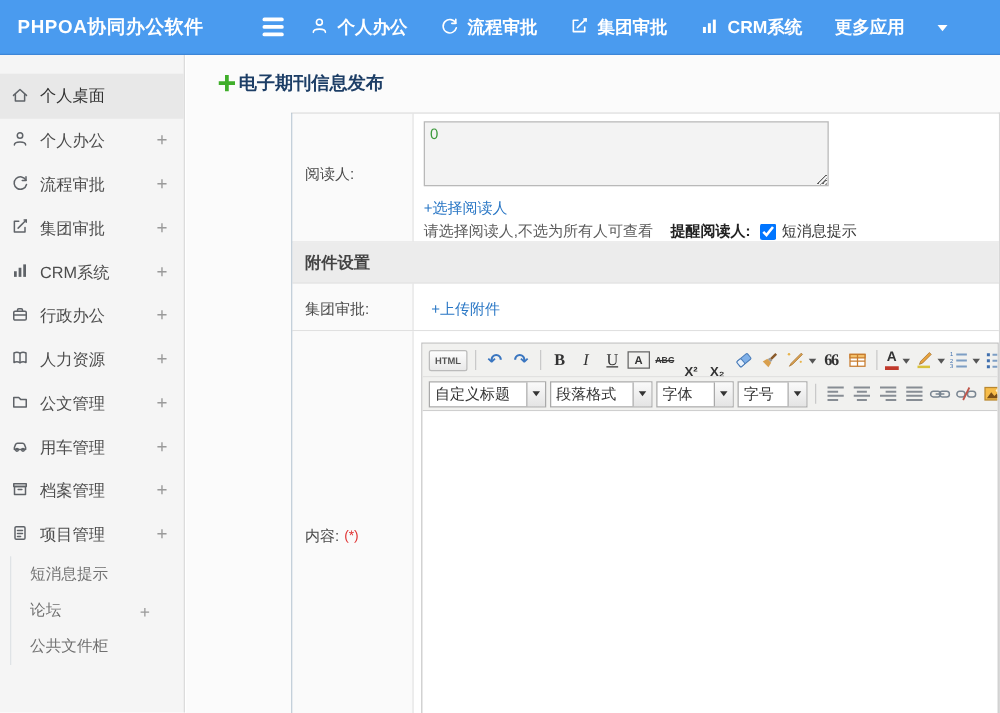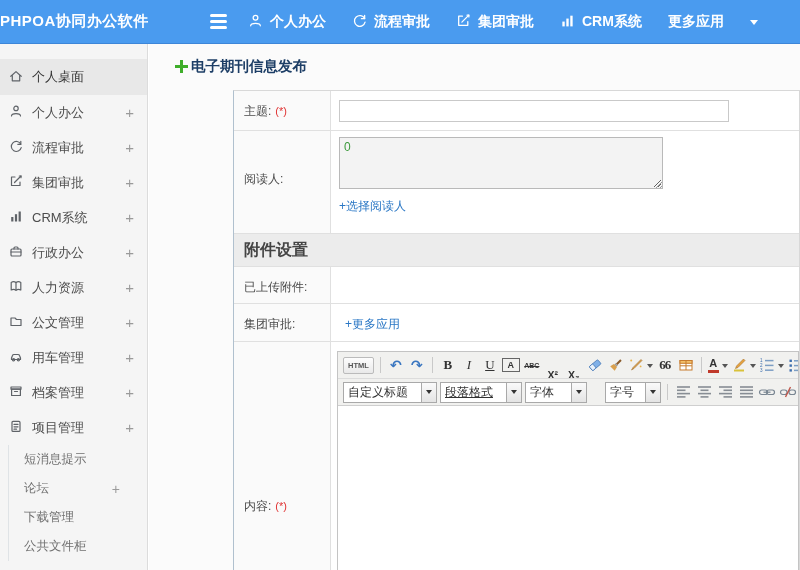--- a/index.html
+++ b/index.html
@@ -2,21 +2,21 @@
 <html><head>
 <meta charset="utf-8">
 <style>
   * { margin:0; padding:0; box-sizing:border-box; }
   html,body { width:800px; height:570px; overflow:hidden; background:#fff;
     font-family:"Liberation Sans","DejaVu Sans",sans-serif; }
 
   
   .header { position:absolute; left:0; top:0; width:800px; height:44px;
     background:#4a9bef; border-bottom:1px solid #3d86d8; display:flex; align-items:center; z-index:10; }
-  .logo { color:#fff; font-size:15px; font-weight:bold; margin-left:0; letter-spacing:.5px; }
+  .logo { color:#fff; font-size:15px; font-weight:bold; margin-left:14px; letter-spacing:.5px; }
   .hamburger { position:absolute; left:210px; top:14px; width:17px; height:15px;
     display:flex; flex-direction:column; justify-content:space-between; cursor:pointer; }
   .hamburger span { display:block; height:2.6px; background:#fff; border-radius:2px; }
   .nav { position:absolute; left:248px; top:0; height:44px; display:flex; align-items:center; gap:26px; }
   .nav-item { display:flex; align-items:center; gap:7px; color:#fff; font-size:14px; font-weight:600; cursor:pointer; }
   .nav-item svg { color:#fff; }
   .caret-w { width:0; height:0; border:4px solid transparent; border-top:5px solid #fff; margin-top:4px; }
 
   
   .sidebar { position:absolute; left:0; top:44px; width:148px; height:526px;
@@ -45,21 +45,21 @@
   .ftable { position:absolute; left:84px; top:46px; width:567px;
     border:1px solid #d8d8d8; border-left:1px solid #b0c0ce; background:#fff; }
   .frow { display:flex; border-bottom:1px solid #e0e0e0; }
   .fcell-l { width:97px; background:#fafafa; border-right:1px solid #e0e0e0;
     padding:12px 6px 0 10px; font-size:12px; color:#4a4a4a; }
   .fcell-r { flex:1; position:relative; background:#fff; }
   .req { color:#e03333; margin-left:4px; font-size:11px; }
   .row-subject { height:40px; }
   .row-readers { height:103px; }
   .row-secthead { height:33px; background:#ececec; display:flex; align-items:center;
-    padding-left:10px; font-size:16px; font-weight:bold; color:#444; border-bottom:1px solid #e0e0e0; }
+    padding-left:10px; font-size:13px; font-weight:bold; color:#444; border-bottom:1px solid #e0e0e0; }
   .row-uploaded { height:37px; }
   .row-attachop { height:38px; }
   .row-content { height:328px; border-bottom:none; }
   .row-content .fcell-l { display:flex; align-items:center; padding-top:0; }
 
   .subject-input { position:absolute; left:8px; top:9px; width:390px; height:22px;
     border:1px solid #c9c9c9; font-size:12px; padding:0 4px; outline:none; background:#fff; }
   .readers-area { position:absolute; left:8px; top:6px; width:324px; height:52px;
     background:#f3f3f3; border:1px solid #b9b9b9; color:#3c9a3c; font-size:12px;
     padding:2px 4px; resize:both; outline:none; font-family:"Liberation Sans",sans-serif; }
@@ -260,75 +260,63 @@
   <div class="submenu">
     <div class="sub-item">
       <span class="lbl">短消息提示</span>
       <span class="exp"></span>
     </div>
     <div class="sub-item">
       <span class="lbl">论坛</span>
       <span class="exp">+</span>
     </div>
     <div class="sub-item">
-      <span class="lbl">下载管理</span>
-      <span class="exp"></span>
-    </div>
-    <div class="sub-item">
       <span class="lbl">公共文件柜</span>
       <span class="exp"></span>
     </div>
   </div>
 </div>
 
 <div class="main">
   <div class="page-title">
     <span class="plus-ico"></span>
     <span class="t">电子期刊信息发布</span>
   </div>
 
   <div class="ftable">
 
-    <div class="frow row-subject">
-      <div class="fcell-l">
-        <span>主题:</span><span class="req">(*)</span>
-      </div>
-      <div class="fcell-r">
-        <input class="subject-input" type="text" style="">
-      </div>
-    </div>
 
     <div class="frow row-readers">
       <div class="fcell-l" style="padding-top:40px;">
         <span>阅读人:</span>
       </div>
       <div class="fcell-r">
         <textarea class="readers-area" style="">0</textarea>
         <span class="resize-grip"></span>
         <a class="link choose-link">+选择阅读人</a>
+        <div class="hint-line">
+          <span>请选择阅读人,不选为所有人可查看</span>
+          <span class="b">提醒阅读人:</span>
+          <input type="checkbox" checked="" style="">
+          <span class="sms">短消息提示</span>
+        </div>
       </div>
     </div>
 
     <div class="row-secthead">
       <span>附件设置</span>
     </div>
 
-    <div class="frow row-uploaded">
-      <div class="fcell-l">
-        <span>已上传附件:</span>
-      </div>
-      <div class="fcell-r"></div>
-    </div>
 
     <div class="frow row-attachop">
       <div class="fcell-l">
         <span>集团审批:</span>
       </div>
       <div class="fcell-r">
-        <a class="link upload-link">+更多应用</a>
+        <a class="link upload-link">+上传附件</a>
       </div>
     </div>
 
     <div class="frow row-content">
       <div class="fcell-l">
         <span>内容:</span>
           <span class="req">(*)</span>
       </div>
       <div class="fcell-r">
         <div class="editor">
@@ -418,33 +406,33 @@
             </span>
           </div>
 
           <div class="tbar tbar2">
             <span class="sel" style="width:94px;">
               <span class="txt">自定义标题</span>
                 <span class="btn">
                   <i></i>
                 </span>
             </span>
-            <span class="sel" style="width:82px;text-decoration:underline;">
+            <span class="sel" style="width:82px;">
               <span class="txt">段落格式</span>
                 <span class="btn">
                   <i></i>
                 </span>
             </span>
             <span class="sel" style="width:62px;">
               <span class="txt">字体</span>
                 <span class="btn">
                   <i></i>
                 </span>
             </span>
-            <span class="sel" style="width:56px;margin-left:15px;">
+            <span class="sel" style="width:56px;">
               <span class="txt">字号</span>
                 <span class="btn">
                   <i></i>
                 </span>
             </span>
             <span class="tsep"></span>
             <span class="tb">
               <svg width="17" height="16" viewBox="0 0 16 16">
                   <g stroke="#878d94" stroke-width="1.6">
                     <line x1="1.5" y1="3" x2="14.5" y2="3"></line>

